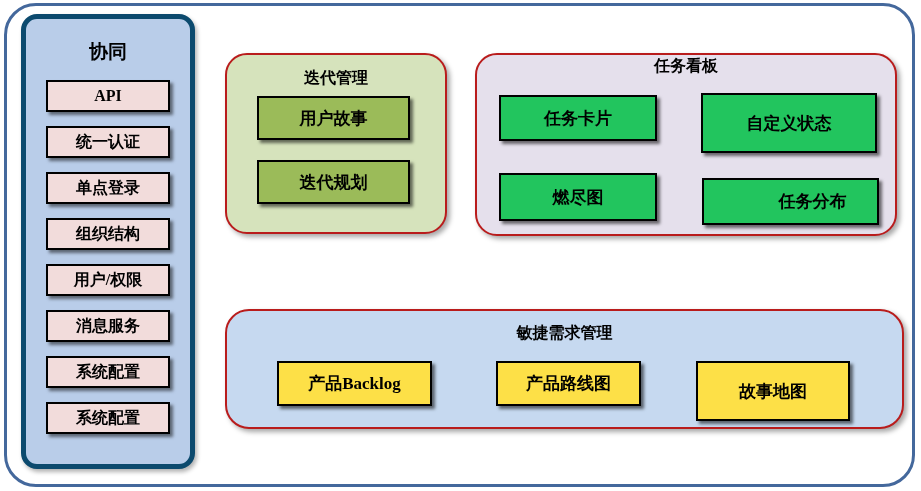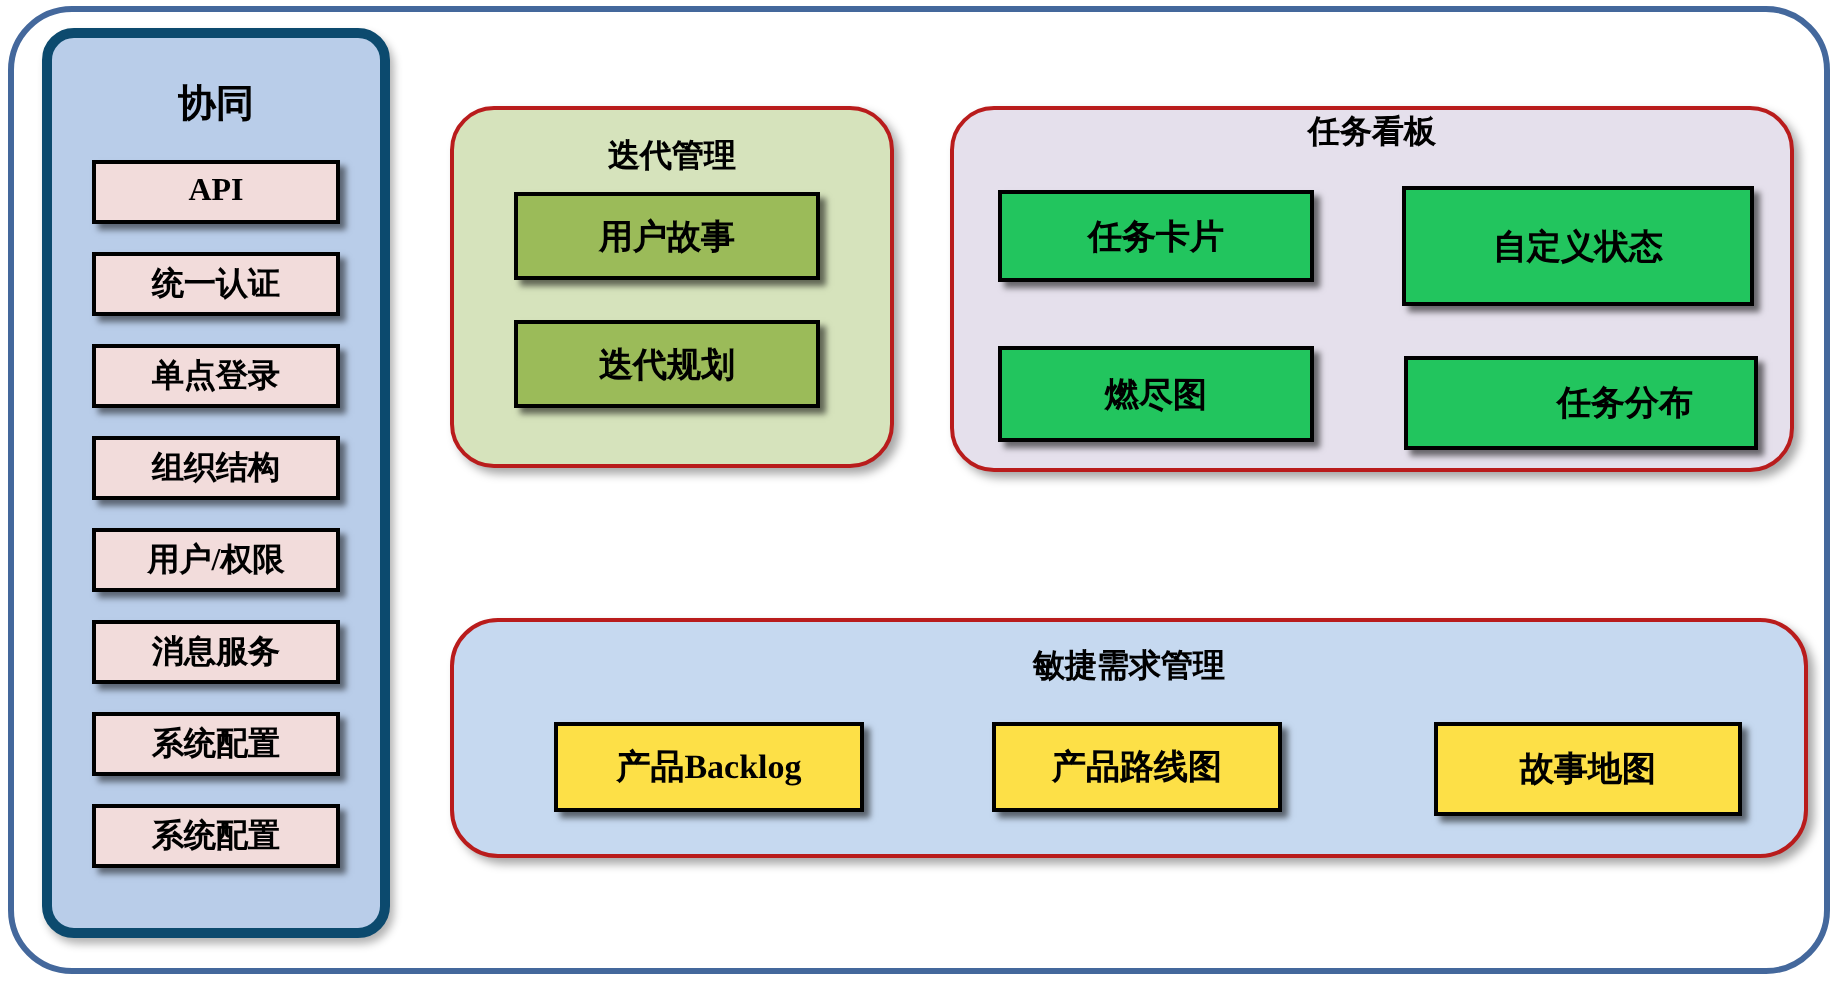--- a/index.html
+++ b/index.html
@@ -96,21 +96,21 @@
   
   .panel-agile {
     left: 218px; top: 303px; width: 679px; height: 120px;
     background: #c6d9f0;
     border-radius: 24px;
   }
   .panel-agile .panel-title { margin-top: 12px; }
   .box-blue { background: #fde047; }
   .box-backlog  { left: 50px;  top: 50px; width: 155px; height: 45px; }
   .box-roadmap  { left: 269px; top: 50px; width: 145px; height: 45px; }
-  .box-storymap { left: 490px; top: 50px; width: 154px; height: 47px; }
+  .box-storymap { left: 469px; top: 50px; width: 154px; height: 60px; }
 </style>
 </head>
 <body>
 
 <div class="stage">
   <div class="frame">
 
     <aside class="sidebar">
       <div class="sidebar-title">协同</div>
       <div class="sidebar-list">

